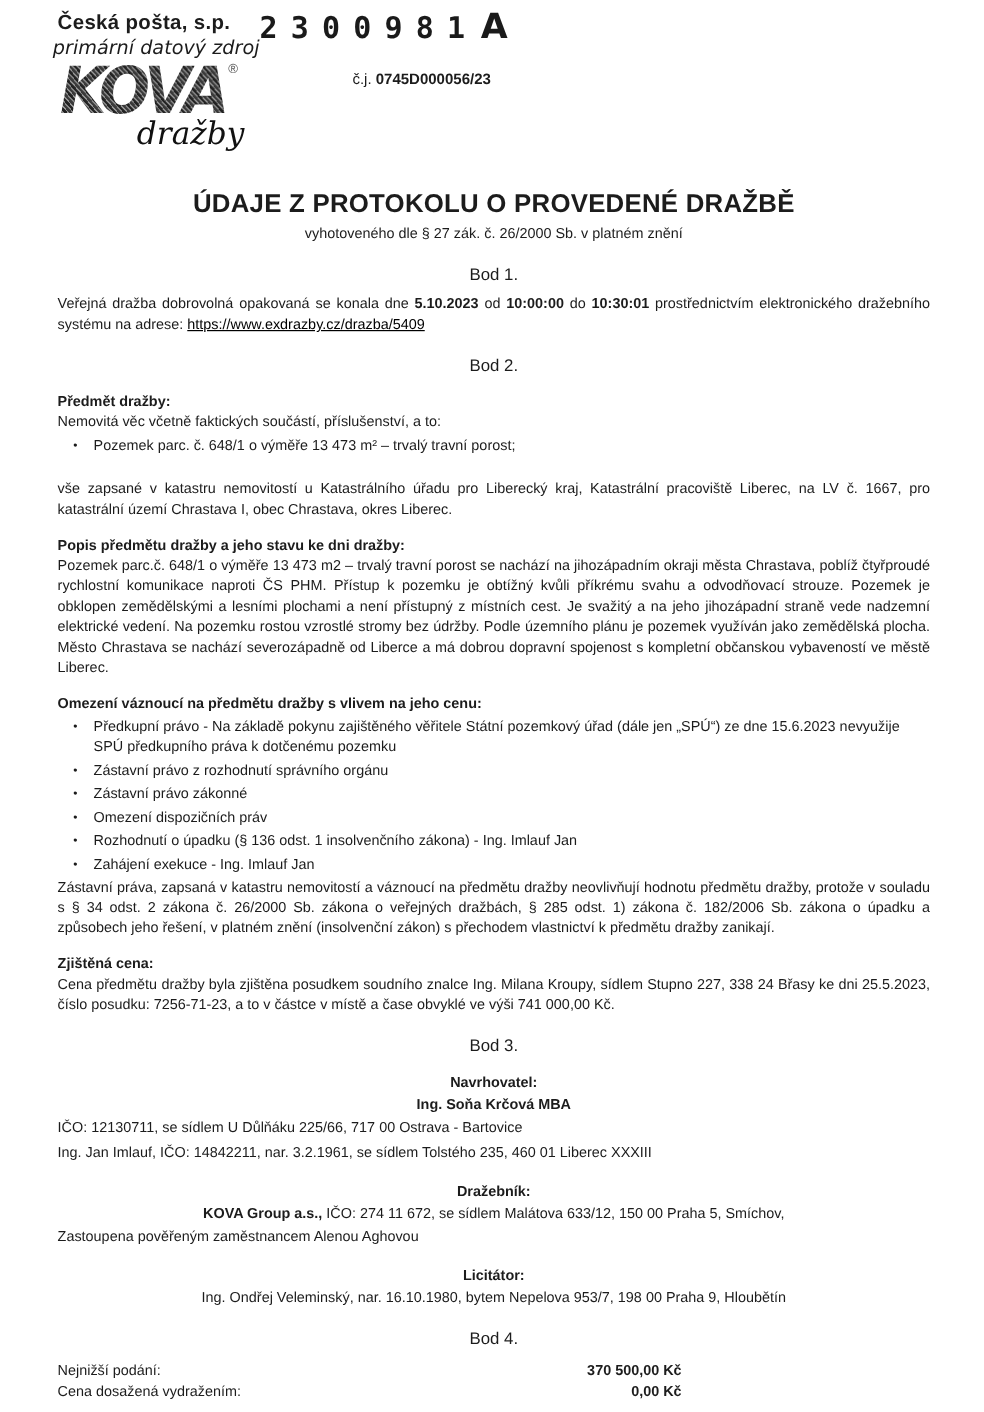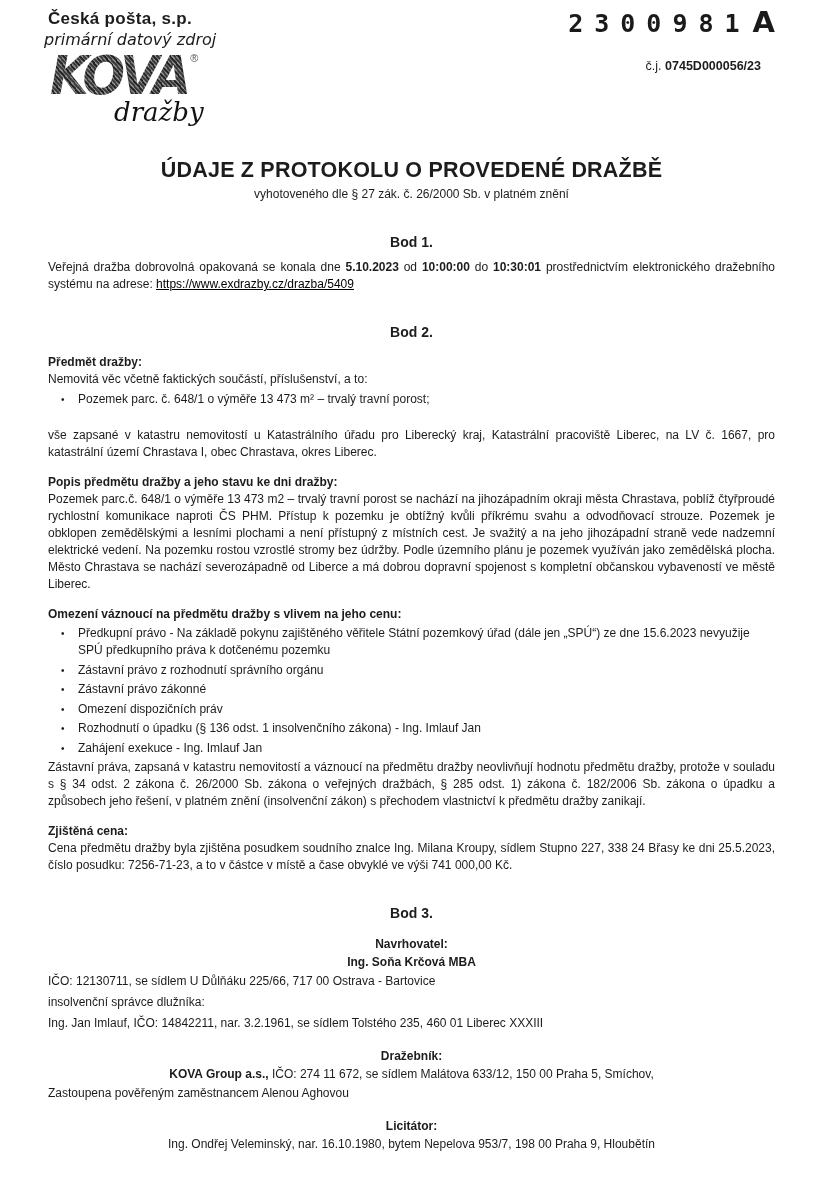--- a/index.html
+++ b/index.html
@@ -10,21 +10,21 @@
     width: 820px; height: 1177px;
     margin: 0 auto;
     background: #ffffff;
     color: #1c1c1c;
     padding: 8px 45px 20px 48px;
     overflow: hidden;
     font-size: 12px;
     line-height: 17px;
   }
   
-  .header { display: flex; justify-content: space-between; height: 138px; }
+  .header { display: flex; height: 138px; }
   .brand { padding-top: 2px; }
   .brand-org { font-size: 17px; font-weight: bold; letter-spacing: 0.3px; }
   .brand-sub { font-size: 16px; font-style: italic; margin-top: 4px; margin-left: -4px;
                font-family: "DejaVu Sans", sans-serif; }
   .logo-wrap { margin-top: 2px; margin-left: 2px; white-space: nowrap; }
   .logo-text {
     display: inline-block;
     font-family: "DejaVu Sans", sans-serif;
     font-weight: bold; font-style: italic;
     font-size: 50px; line-height: 52px; letter-spacing: -3px;
@@ -39,21 +39,21 @@
   .head-right { text-align: right; padding-top: 6px; }
   .stamp { font-family: "DejaVu Sans Mono", monospace; font-weight: bold; color: #1a1a1a;
            font-size: 25px; letter-spacing: 11px; white-space: nowrap; }
   .stamp-letter { font-family: "DejaVu Sans", sans-serif; font-size: 29px; letter-spacing: 0;
                   font-weight: bold; margin-left: 2px; }
   .ref-line { margin-top: 26px; margin-right: 14px; font-size: 12.5px; }
   .ref-num { font-weight: bold; }
   
   .doc-title { text-align: center; font-size: 21.5px; font-weight: bold; margin-top: 16px; letter-spacing: 0.2px; }
   .doc-subtitle { text-align: center; font-size: 12px; margin-top: 7px; }
-  .bod-heading { text-align: center; font-size: 14px; font-weight: bold; margin-top: 31px; }
+  .bod-heading { text-align: center; font-size: 14px; font-weight: normal; margin-top: 17px; }
   
   .para { text-align: justify; margin-top: 8px; }
   .b { font-weight: bold; }
   .doc-link { text-decoration: underline; color: #000000; cursor: pointer; }
   .section { margin-top: 13px; }
   .section-heading { font-weight: bold; }
   .just { text-align: justify; }
   ul.doc-list { list-style: none; }
   ul.doc-list li { position: relative; padding-left: 30px; margin-top: 2.5px; }
   ul.doc-list li::before { content: "•"; position: absolute; left: 13px; top: 0; font-size: 10px; }
@@ -125,21 +125,20 @@
     <div class="section-heading">Zjištěná cena:</div>
     <div class="just">Cena předmětu dražby byla zjištěna posudkem soudního znalce Ing. Milana Kroupy, sídlem Stupno 227, 338 24 Břasy ke dni 25.5.2023, číslo posudku: 7256-71-23, a to v částce v místě a čase obvyklé ve výši 741 000,00 Kč.</div>
   </div>
 
   <div class="bod-heading">Bod 3.</div>
 
   <div class="people-block">
     <div class="section-heading tight">Navrhovatel:</div>
     <div class="b tight">Ing. Soňa Krčová MBA</div>
     <div>IČO: 12130711, se sídlem U Důlňáku 225/66, 717 00 Ostrava - Bartovice</div>
-    <div>insolvenční správce dlužníka:</div>
     <div>Ing. Jan Imlauf, IČO: 14842211, nar. 3.2.1961, se sídlem Tolstého 235, 460 01 Liberec XXXIII</div>
   </div>
 
   <div class="people-block">
     <div class="section-heading tight">Dražebník:</div>
     <div class="tight"><span class="b">KOVA Group a.s.,</span><span> IČO: 274 11 672, se sídlem Malátova 633/12, 150 00 Praha 5, Smíchov,</span></div>
     <div>Zastoupena pověřeným zaměstnancem Alenou Aghovou</div>
   </div>
 
   <div class="people-block">

